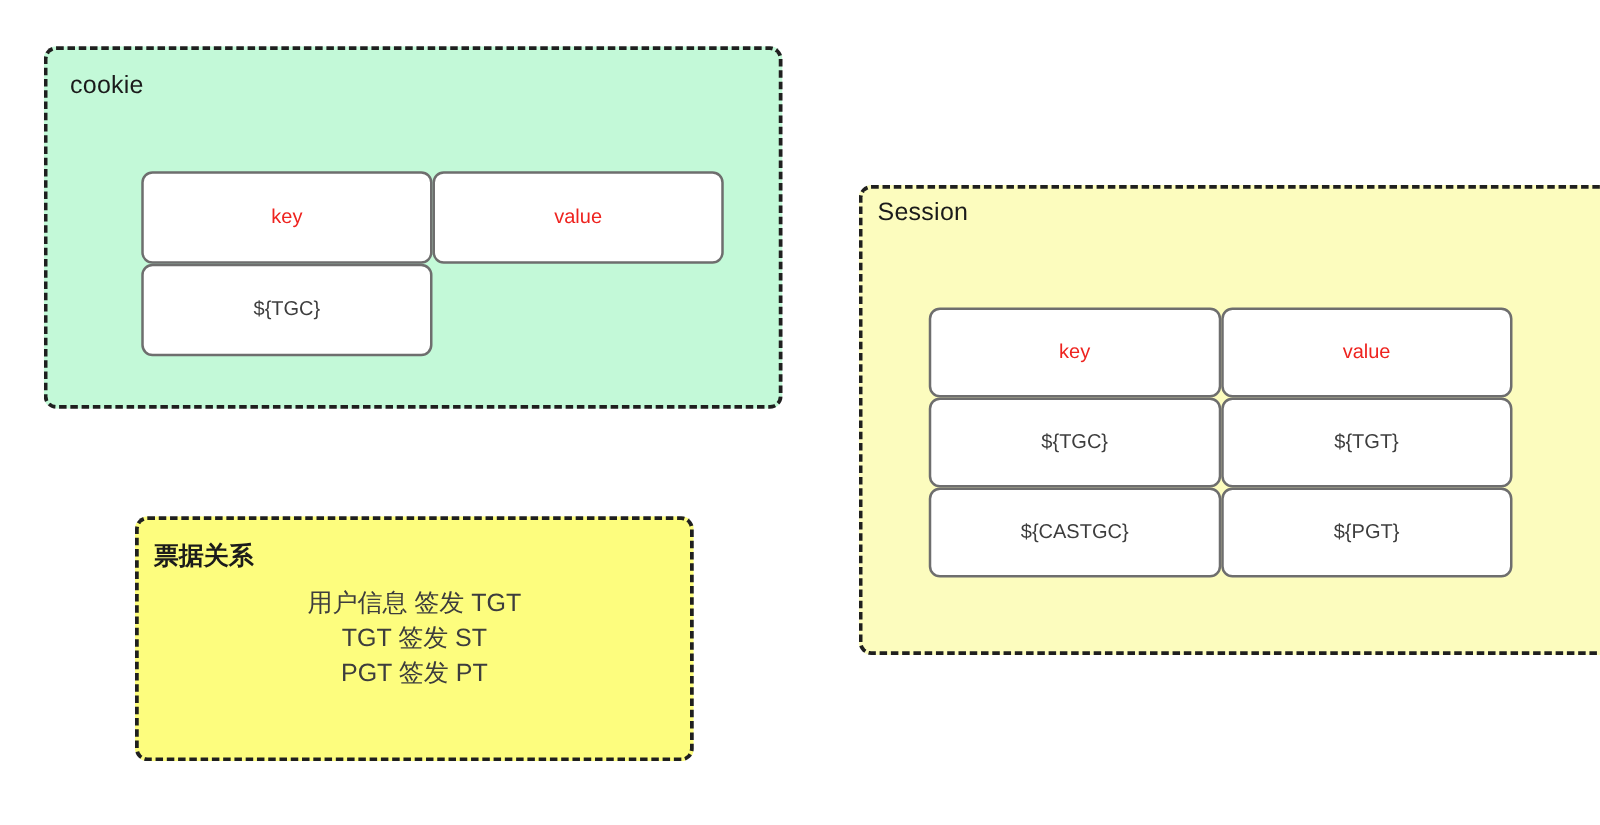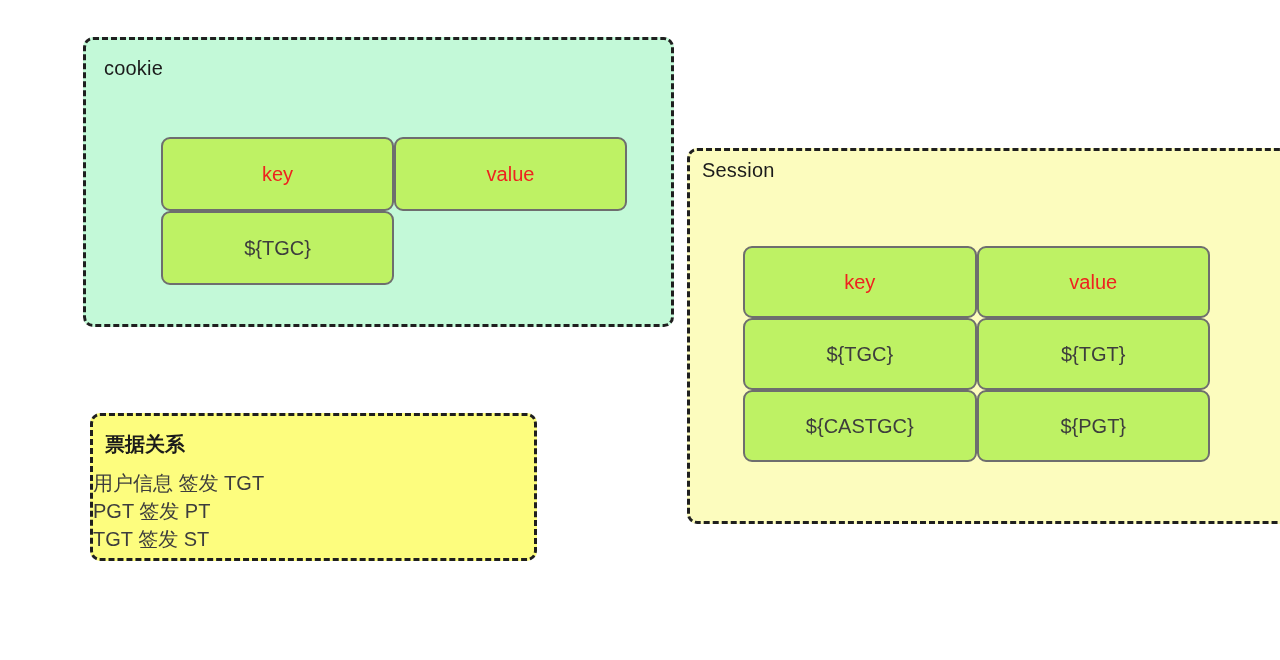--- a/index.html
+++ b/index.html
@@ -16,52 +16,52 @@
     border-radius: 10px;
   }
   .box-label {
     position: absolute;
     font-size: 20px;
     color: #1b1b1b;
     letter-spacing: 0.2px;
   }
 
   
-  .cookie-box { left: 35px; top: 37px; width: 591px; height: 290px; background: #c3f9d8; margin-left: 48px; }
+  .cookie-box { left: 35px; top: 37px; width: 591px; height: 290px; background: #c3f9d8; }
   .cookie-box .box-label { left: 18px; top: 17px; }
   .cookie-table { left: 75px; top: 97px; width: 466px; }
 
   
   .session-box { left: 687px; top: 148px; width: 632px; height: 376px; background: #fcfcbe; }
   .session-box .box-label { left: 12px; top: 8px; }
   .session-table { left: 53px; top: 95px; width: 467px; }
 
   
-  .ticket-box { left: 90px; top: 413px; width: 447px; height: 148px; background: #fdfd7e; }
+  .ticket-box { left: 108px; top: 413px; width: 447px; height: 196px; background: #fdfd7e; }
   .ticket-box .box-title {
     position: absolute; left: 12px; top: 15px;
     font-size: 20px; font-weight: bold; color: #1b1b1b;
   }
   .ticket-lines {
     position: absolute; left: 0; top: 53px; width: 100%;
-    text-align: left; font-size: 20px; color: #3d3d3d; line-height: 28px;
+    text-align: center; font-size: 20px; color: #3d3d3d; line-height: 28px;
   }
 
   
   .kv-table {
     position: absolute;
     display: grid;
     grid-template-columns: 1fr 1fr;
   }
   .cell {
-    background: #bef264;
+    background: #ffffff;
     border: 2px solid #6e6e6e;
     border-radius: 9px;
     display: flex; align-items: center; justify-content: center;
-    font-size: 20px; color: #3d3d3d;
+    font-size: 16px; color: #3d3d3d;
   }
   .cookie-table .cell { height: 74px; }
   .session-table .cell { height: 72px; }
   .cell.hdr { color: #ee231f; }
 </style>
 </head>
 <body>
 
 <div class="canvas">
 
@@ -83,18 +83,18 @@
       <div class="cell">${TGT}</div>
       <div class="cell">${CASTGC}</div>
       <div class="cell">${PGT}</div>
     </div>
   </section>
 
   <section class="dashed-box ticket-box">
     <div class="box-title">票据关系</div>
     <div class="ticket-lines">
       <div>用户信息 签发 TGT</div>
+      <div>TGT 签发 ST</div>
       <div>PGT 签发 PT</div>
-      <div>TGT 签发 ST</div>
     </div>
   </section>
 
 </div>
 
 </body></html>

